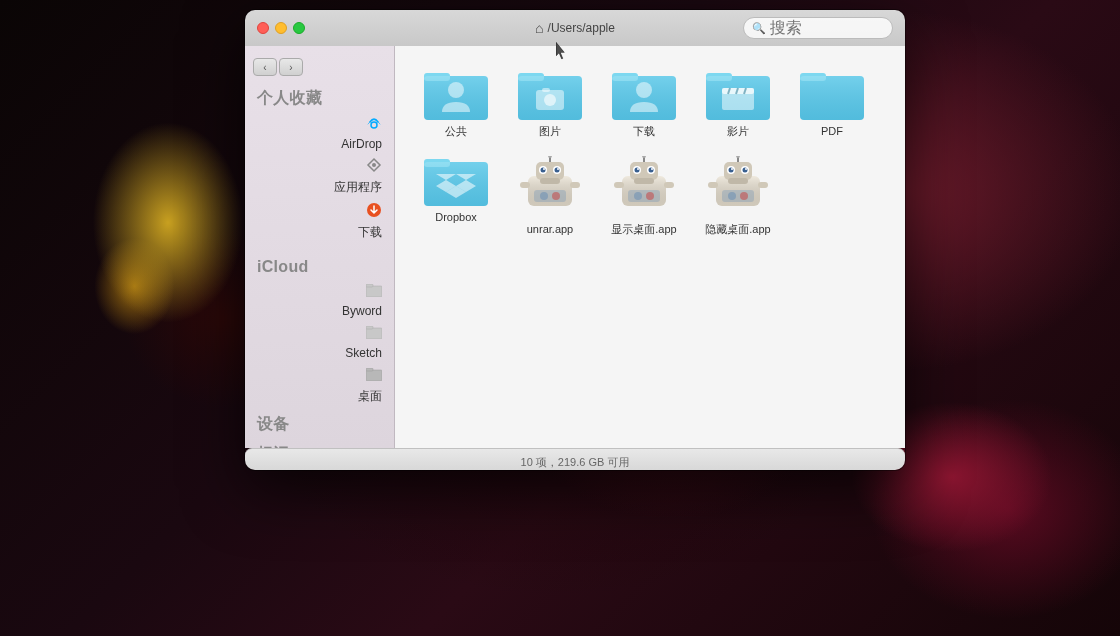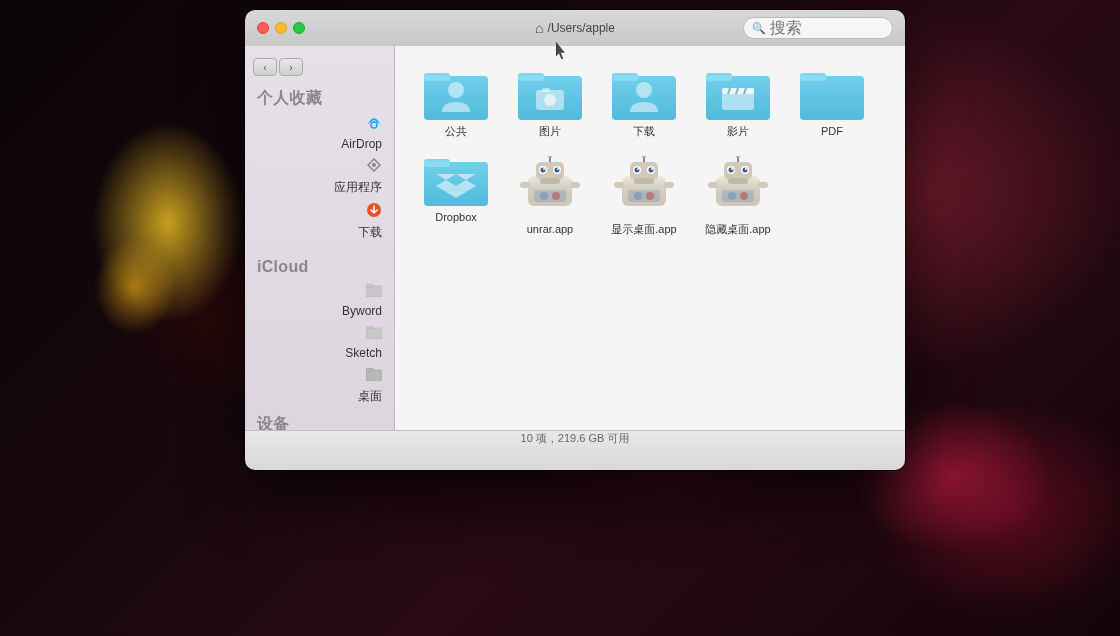--- a/index.html
+++ b/index.html
@@ -243,27 +243,28 @@
 
     
     .automator-icon {
       width: 60px;
       height: 60px;
       position: relative;
     }
 
     
     .status-bar {
-      height: 40px;
+      height: 22px;
       background: linear-gradient(180deg, #e8e8e8, #d8d8d8);
       border-top: 1px solid #c0c0c0;
       display: flex;
-      align-items: flex-start;
+      align-items: flex-end;
       justify-content: center;
       flex-shrink: 0;
+      border-radius: 7px;
     }
     .status-text {
       font-size: 11px;
       color: #666;
     }
 
     .icloud-section { margin-top: 8px; }
   </style>
 </head>
 <body>

